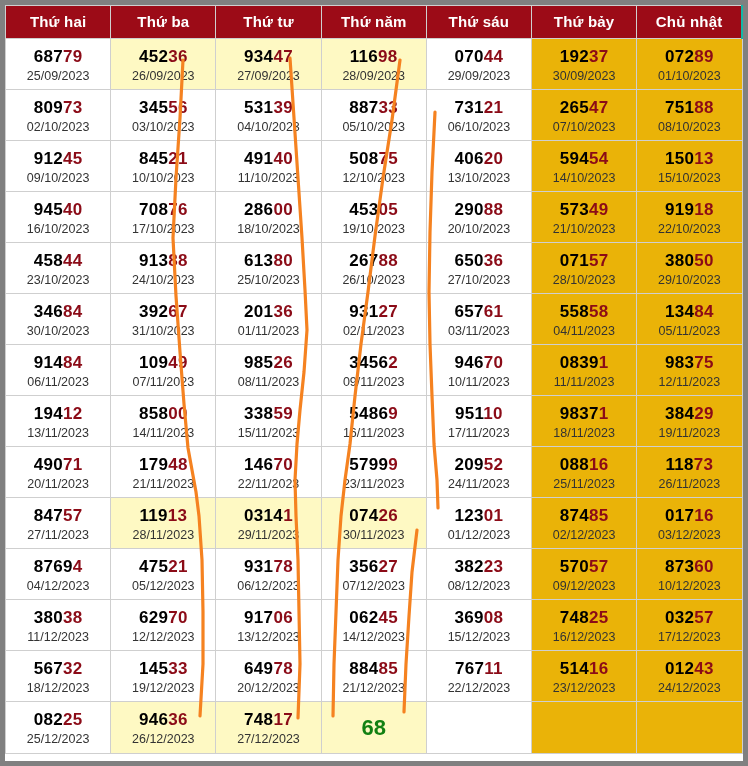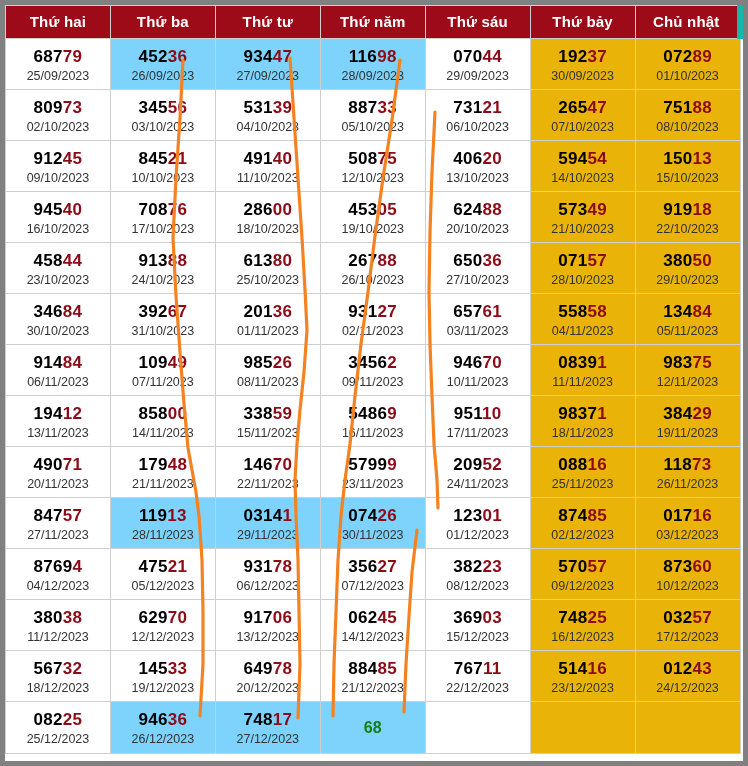--- a/index.html
+++ b/index.html
@@ -34,30 +34,30 @@
     color:#ffffff;
     font-size:15px;
     font-weight:bold;
     height:32px;
     line-height:32px;
     text-align:center;
     border:1px solid #9c0b17;
     border-right:1px solid #ffffff;
     letter-spacing:.2px;
   }
-  thead th:last-child{border-right:6px solid #14b8a6;}
+  thead th:last-child{border-right:2px solid #14b8a6;}
 
   tbody td{
     height:51px;
     text-align:center;
     vertical-align:middle;
     background:#ffffff;
   }
   tbody td.weekend{background:#eab308;}
-  tbody td.hl{background:#7dd3fc;}
+  tbody td.hl{background:#fef9c3;}
 
   .num{
     display:block;
     font-size:17px;
     font-weight:bold;
     line-height:20px;
     color:#000000;
     letter-spacing:.3px;
     margin-top:2px;
   }
@@ -65,21 +65,21 @@
   .date{
     display:block;
     font-size:12.5px;
     line-height:16px;
     color:#333333;
     font-weight:normal;
     margin-top:1px;
   }
   .special{
     display:block;
-    font-size:16px;
+    font-size:22px;
     font-weight:bold;
     color:#128012;
     line-height:51px;
   }
 
   
   .overlay{
     position:absolute;left:0;top:0;width:748px;height:766px;
     pointer-events:none;
   }
@@ -204,21 +204,21 @@
           </td>
           <td>
             <span class="num"><span class="head">286</span><span class="tail">00</span></span>
             <span class="date">18/10/2023</span>
           </td>
           <td>
             <span class="num"><span class="head">453</span><span class="tail">05</span></span>
             <span class="date">19/10/2023</span>
           </td>
           <td>
-            <span class="num"><span class="head">624</span><span class="tail">88</span></span>
+            <span class="num"><span class="head">290</span><span class="tail">88</span></span>
             <span class="date">20/10/2023</span>
           </td>
           <td class="weekend">
             <span class="num"><span class="head">573</span><span class="tail">49</span></span>
             <span class="date">21/10/2023</span>
           </td>
           <td class="weekend">
             <span class="num"><span class="head">919</span><span class="tail">18</span></span>
             <span class="date">22/10/2023</span>
           </td>
@@ -444,21 +444,21 @@
           </td>
           <td>
             <span class="num"><span class="head">917</span><span class="tail">06</span></span>
             <span class="date">13/12/2023</span>
           </td>
           <td>
             <span class="num"><span class="head">062</span><span class="tail">45</span></span>
             <span class="date">14/12/2023</span>
           </td>
           <td>
-            <span class="num"><span class="head">369</span><span class="tail">03</span></span>
+            <span class="num"><span class="head">369</span><span class="tail">08</span></span>
             <span class="date">15/12/2023</span>
           </td>
           <td class="weekend">
             <span class="num"><span class="head">748</span><span class="tail">25</span></span>
             <span class="date">16/12/2023</span>
           </td>
           <td class="weekend">
             <span class="num"><span class="head">032</span><span class="tail">57</span></span>
             <span class="date">17/12/2023</span>
           </td>

